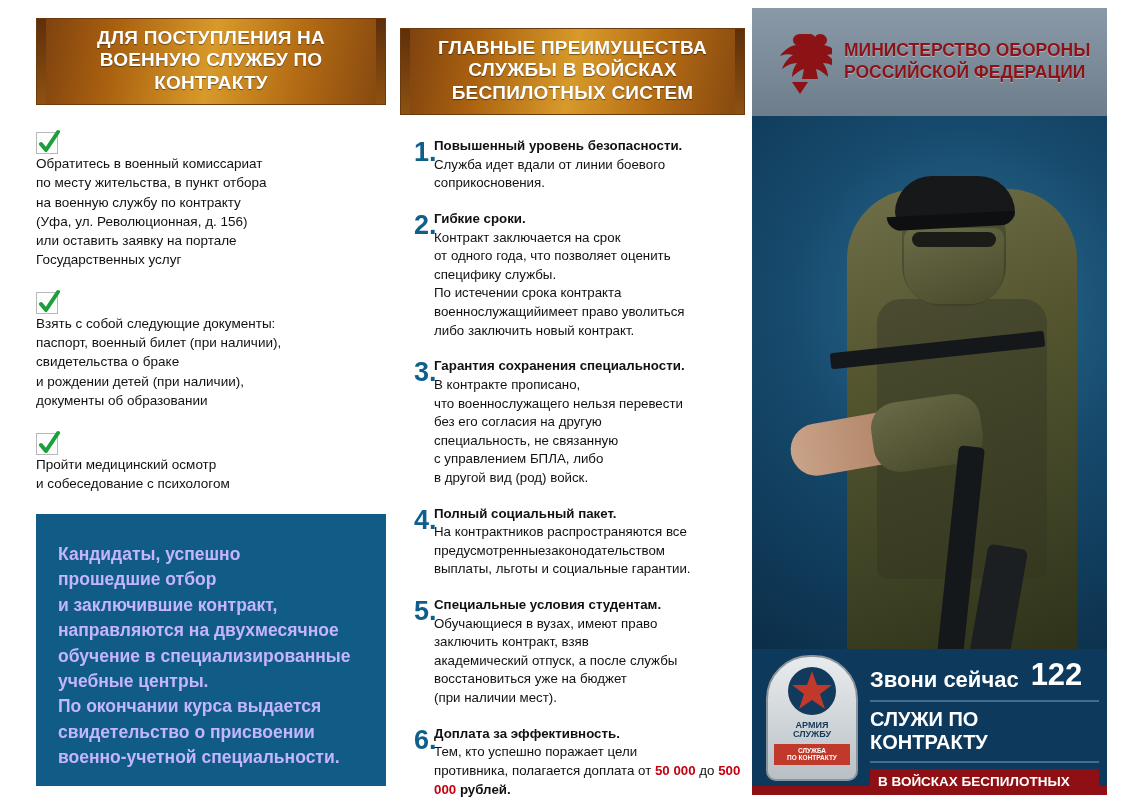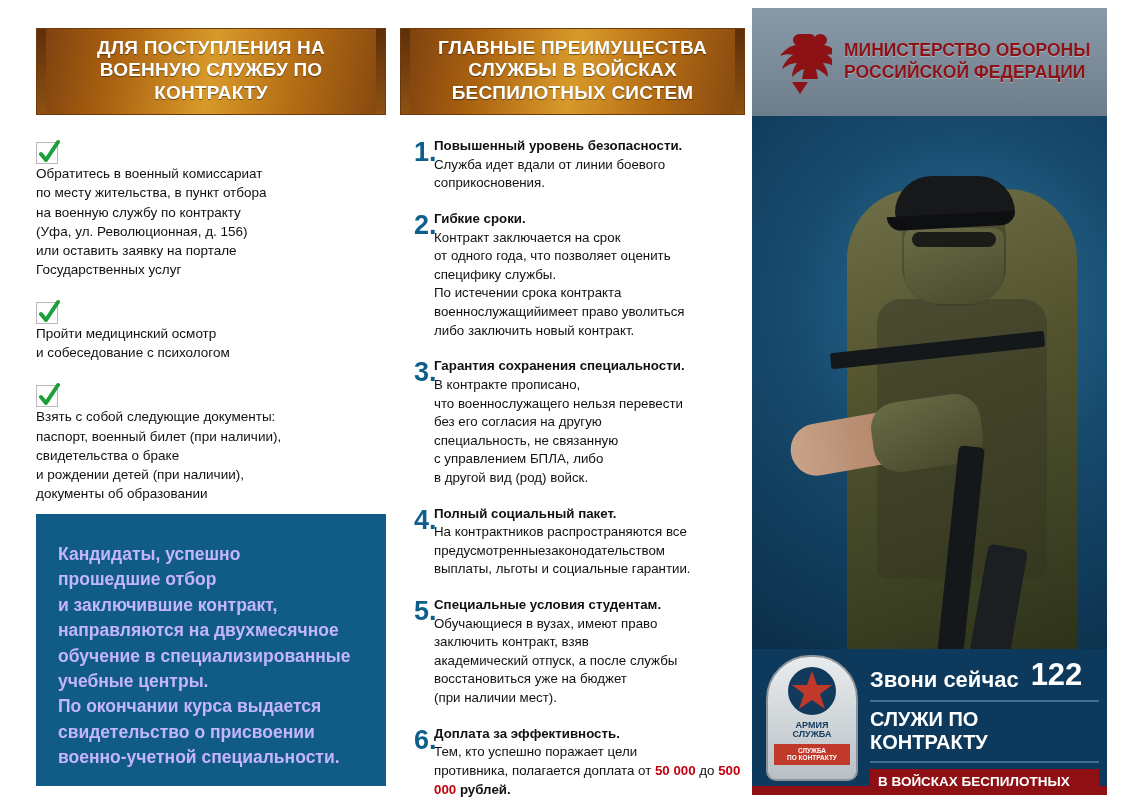--- a/index.html
+++ b/index.html
@@ -12,21 +12,21 @@
   }
   .page {
     position: relative;
     width: 1145px; height: 803px;
     background: #ffffff;
   }
 
   
   .col-left {
     position: absolute;
-    left: 36px; top: 28px;
+    left: 36px; top: 18px;
     width: 350px;
   }
   .banner {
     position: relative;
     color: #ffffff;
     text-align: center;
     font-weight: bold;
     font-size: 19px;
     line-height: 1.18;
     letter-spacing: 0.2px;
@@ -319,34 +319,34 @@
 (Уфа, ул. Революционная, д. 156)
 или оставить заявку на портале
 Государственных услуг</span>
       </div>
       <div class="check-item">
         <span class="check-box">
           <svg width="22" height="28" viewBox="0 0 22 28">
               <path d="M3 16 L8 22 L20 4" stroke="#1aa03a" stroke-width="4" fill="none" stroke-linecap="round" stroke-linejoin="round"></path>
             </svg>
         </span>
-        <span class="check-text">Пройти медицинский осмотр
-и собеседование с психологом</span>
+        <span class="check-text">Взять с собой следующие документы:
+паспорт, военный билет (при наличии),
+свидетельства о браке
+и рождении детей (при наличии),
+документы об образовании</span>
       </div>
       <div class="check-item">
         <span class="check-box">
           <svg width="22" height="28" viewBox="0 0 22 28">
               <path d="M3 16 L8 22 L20 4" stroke="#1aa03a" stroke-width="4" fill="none" stroke-linecap="round" stroke-linejoin="round"></path>
             </svg>
         </span>
-        <span class="check-text">Взять с собой следующие документы:
-паспорт, военный билет (при наличии),
-свидетельства о браке
-и рождении детей (при наличии),
-документы об образовании</span>
+        <span class="check-text">Пройти медицинский осмотр
+и собеседование с психологом</span>
       </div>
       <div class="check-item">
         <span class="check-box">
           <svg width="22" height="28" viewBox="0 0 22 28">
               <path d="M3 16 L8 22 L20 4" stroke="#1aa03a" stroke-width="4" fill="none" stroke-linecap="round" stroke-linejoin="round"></path>
             </svg>
         </span>
         <span class="check-text">Получить предписание
 и убыть к месту службы.</span>
       </div>
@@ -464,21 +464,21 @@
 
     <div class="bottom-bar">
       <div class="dogtag">
         <span class="star-wrap">
           <svg width="52" height="52" viewBox="0 0 52 52">
             <circle cx="26" cy="26" r="24" fill="#123a5c"></circle>
             <path d="M26 6 L31 20 L46 20 L34 29 L39 44 L26 35 L13 44 L18 29 L6 20 L21 20 Z" fill="#c0392b"></path>
           </svg>
         </span>
         <div class="t1">АРМИЯ</div>
-        <div class="t1">СЛУЖБА</div>
+        <div class="t1">СЛУЖБУ</div>
         <div class="t2" style="white-space: pre-line;">СЛУЖБА
 ПО КОНТРАКТУ</div>
       </div>
 
       <div class="call-row">
         <div class="call-now">
           <span class="lbl">Звони сейчас</span>
           <span class="num122">122</span>
         </div>
         <div class="sep-line"></div>

